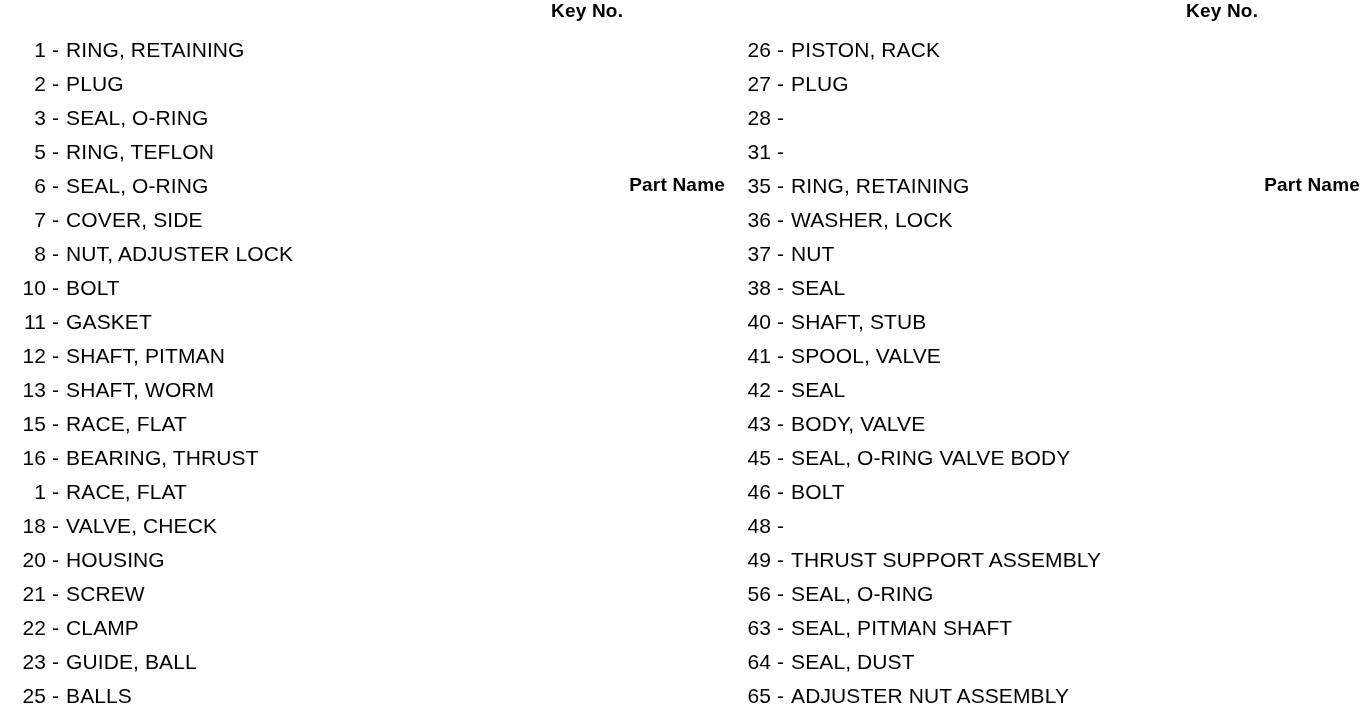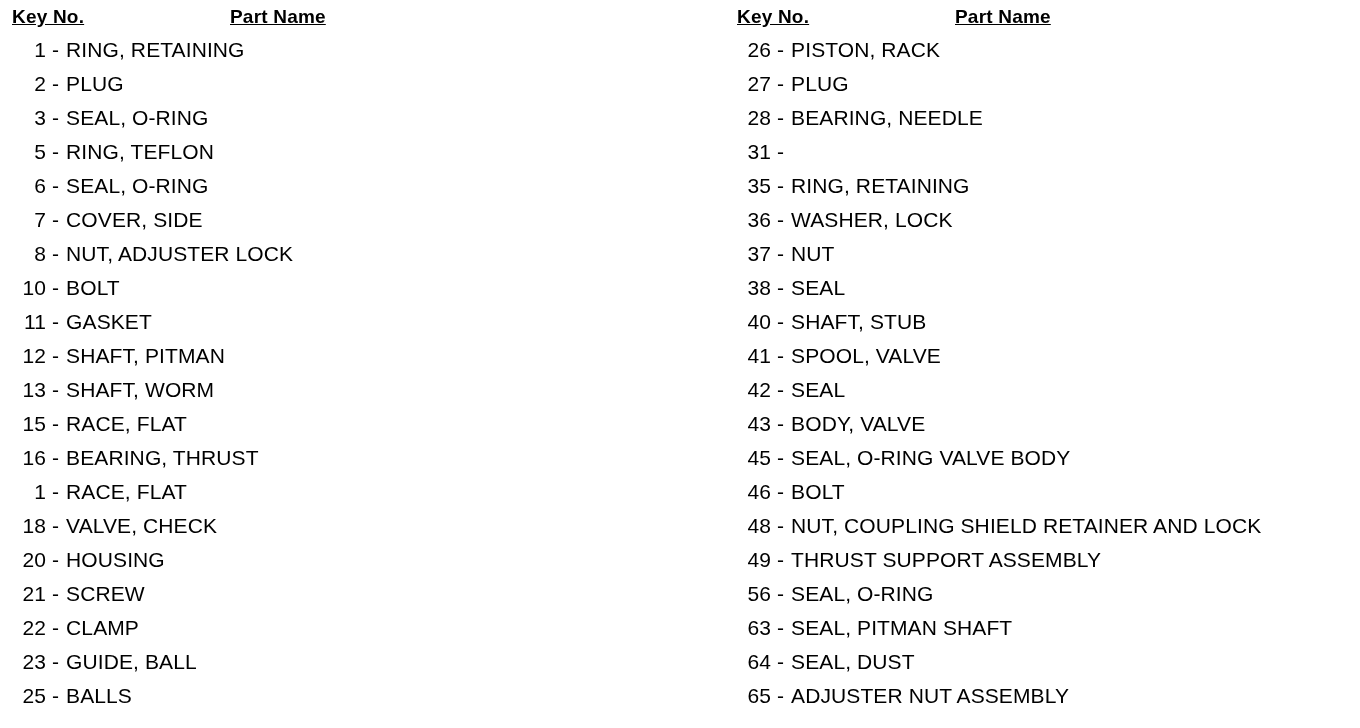--- a/index.html
+++ b/index.html
@@ -30,28 +30,27 @@
     height: 100%;
   }
   .column-left  { width: 725px; }
   .column-right { width: 635px; }
 
   .col-inner-left  { padding-left: 12px; }
   .col-inner-right { padding-left: 12px; }
 
   .column-header {
     display: flex;
-    flex-direction: row;
-    align-items: center;
+    flex-direction: column;
+    align-items: flex-end;
     height: 34px;
     font-weight: bold;
     font-size: 19px;
     letter-spacing: 0.2px;
     white-space: nowrap;
-    text-decoration: underline;
   }
   .header-key {
     width: 174px;
     flex: 0 0 174px;
   }
   .header-part {
     flex: 0 0 auto;
     margin-left: 44px;
   }
 
@@ -217,21 +216,20 @@
             <span class="row-name">PISTON, RACK</span>
           </div>
           <div class="part-row">
             <span class="row-key">27</span>
             <span class="row-dash">-</span>
             <span class="row-name">PLUG</span>
           </div>
           <div class="part-row">
             <span class="row-key">28</span>
             <span class="row-dash">-</span>
-            <span class="row-name">BEARING, NEEDLE</span>
           </div>
           <div class="part-row">
             <span class="row-key">31</span>
             <span class="row-dash">-</span>
           </div>
           <div class="part-row">
             <span class="row-key">35</span>
             <span class="row-dash">-</span>
             <span class="row-name">RING, RETAINING</span>
           </div>
@@ -276,21 +274,20 @@
             <span class="row-name">SEAL, O-RING VALVE BODY</span>
           </div>
           <div class="part-row">
             <span class="row-key">46</span>
             <span class="row-dash">-</span>
             <span class="row-name">BOLT</span>
           </div>
           <div class="part-row">
             <span class="row-key">48</span>
             <span class="row-dash">-</span>
-            <span class="row-name">NUT, COUPLING SHIELD RETAINER AND LOCK</span>
           </div>
           <div class="part-row">
             <span class="row-key">49</span>
             <span class="row-dash">-</span>
             <span class="row-name">THRUST SUPPORT ASSEMBLY</span>
           </div>
           <div class="part-row">
             <span class="row-key">56</span>
             <span class="row-dash">-</span>
             <span class="row-name">SEAL, O-RING</span>

